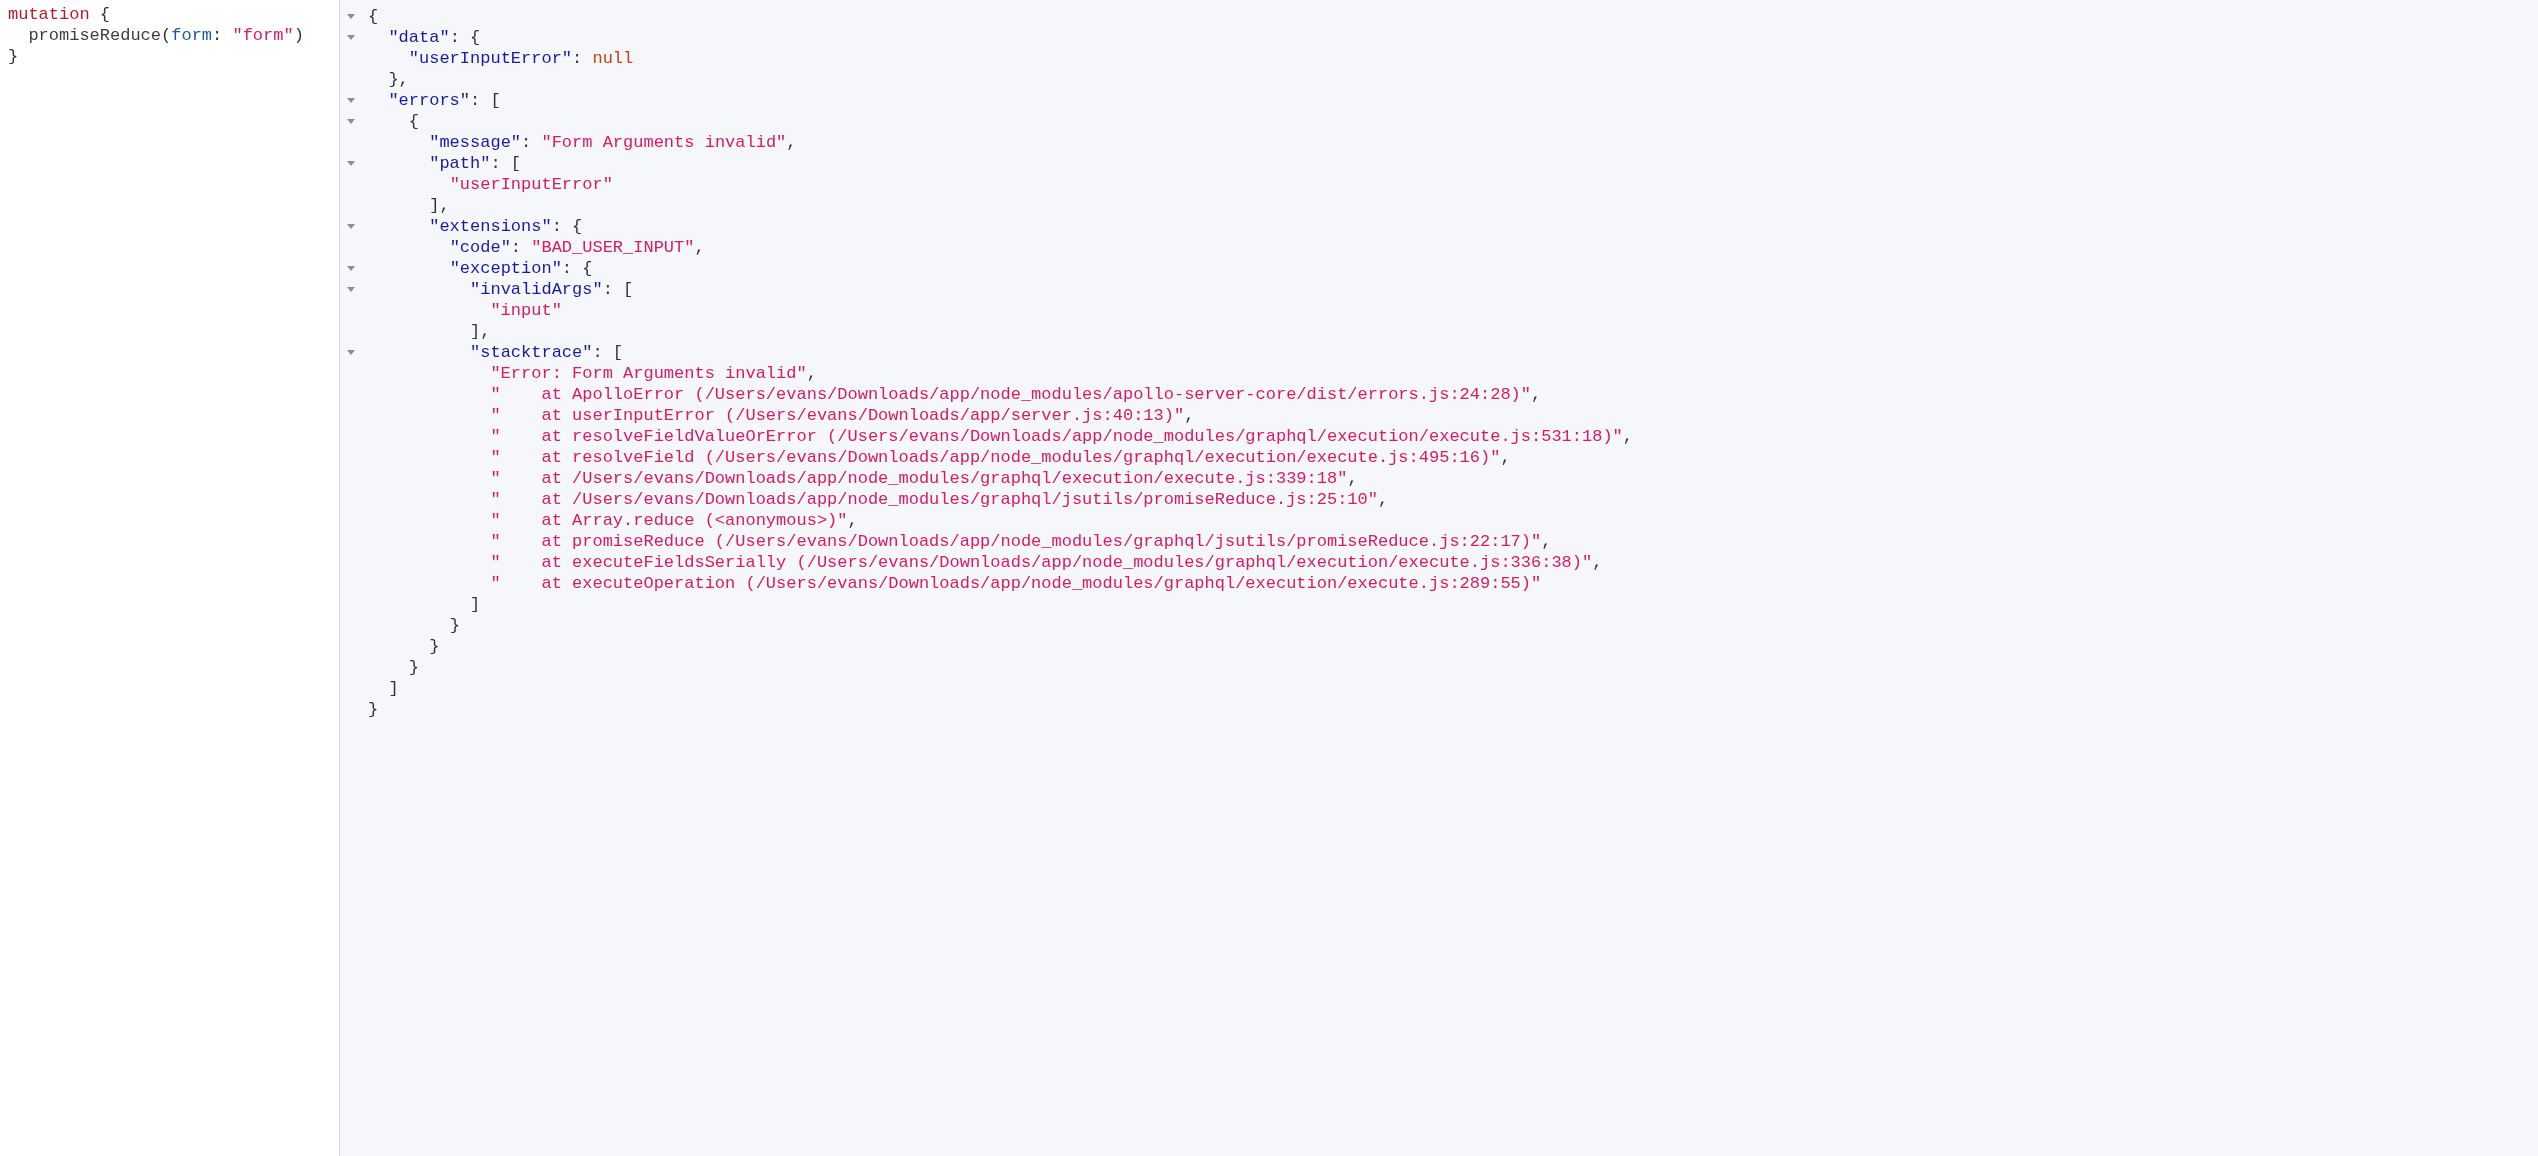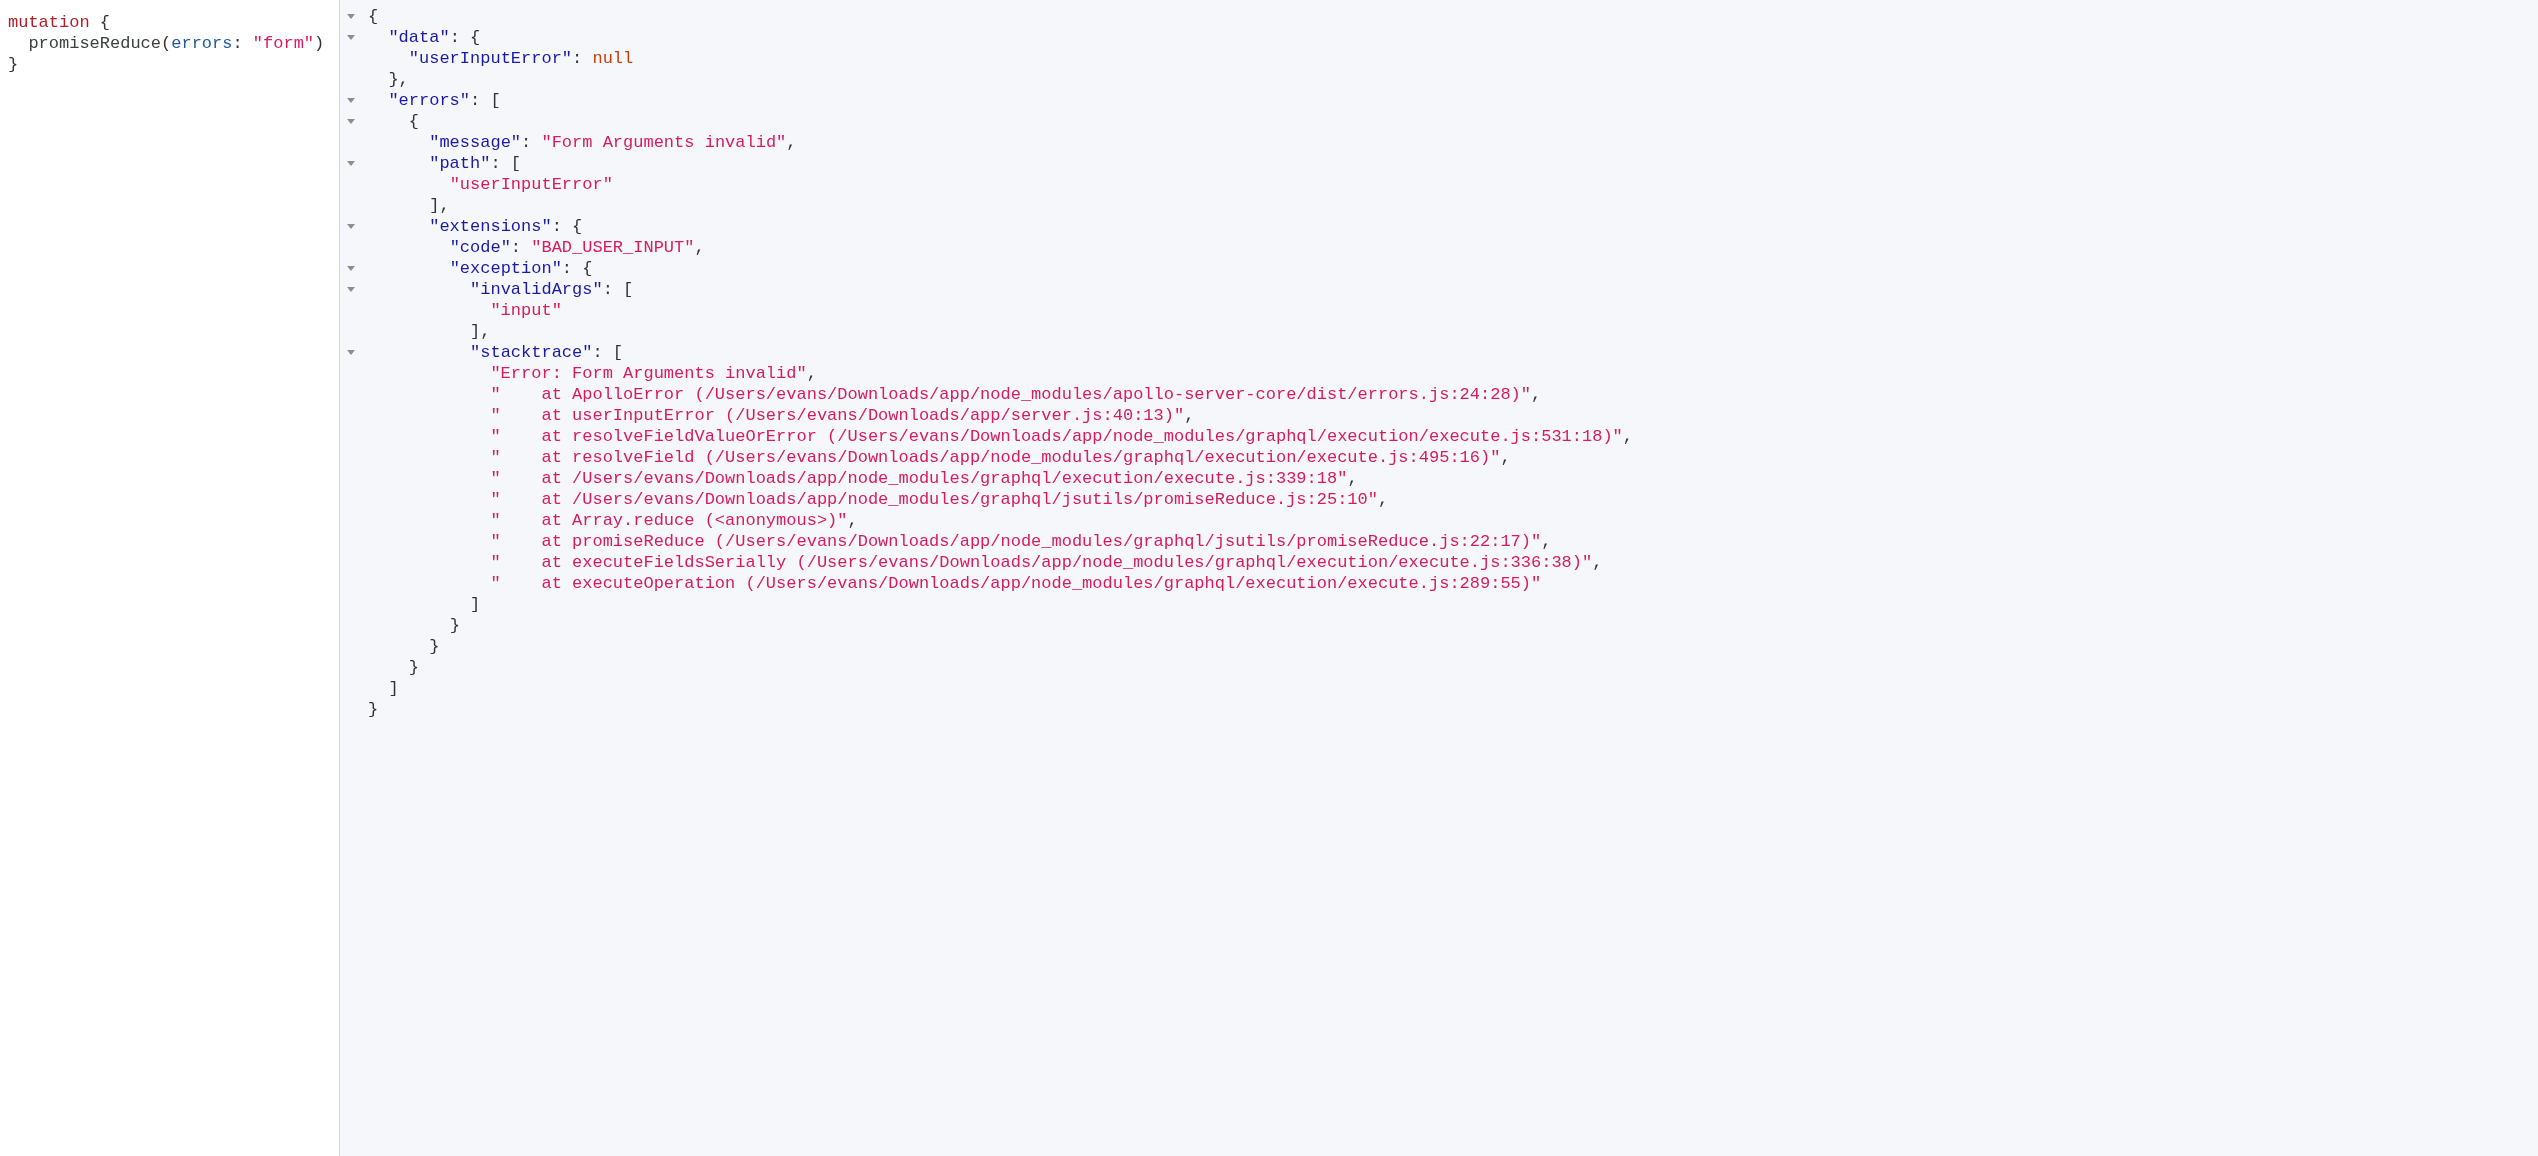--- a/index.html
+++ b/index.html
@@ -9,21 +9,21 @@
     line-height: 21px;
     background: #fff;
     height: 1156px;
     width: 2538px;
     overflow: hidden;
   }
   .root { display:flex; height:100%; }
   .left {
     flex: 0 0 339px;
     background: #fff;
-    padding: 12px 8px;
+    padding: 4px 8px;
     white-space: pre;
   }
   .right {
     flex: 1;
     position: relative;
     background: #f5f7fa;
     border-left: 1px solid #d7d7d7;
   }
   .gutter {
     position:absolute;
@@ -59,21 +59,21 @@
     width:0;height:0;
     border-left:4px solid transparent;
     border-right:4px solid transparent;
     border-top:5px solid #8e8e8e;
   }
 </style>
 </head>
 <body>
 
 <div class="root">
-  <div class="left"><span class="line"><span class="kw">mutation</span><span class="punct"> {</span></span><span class="line"><span>  </span><span class="fnname">promiseReduce</span><span class="punct">(</span><span class="arg">errors</span><span class="punct">: </span><span class="str">"form"</span><span class="punct">)</span></span><span class="line"><span class="punct">}</span></span></div>
+  <div class="left"><span class="line"><span class="kw">mutation</span><span class="punct"> {</span></span><span class="line"><span>  </span><span class="fnname">promiseReduce</span><span class="punct">(</span><span class="arg">form</span><span class="punct">: </span><span class="str">"form"</span><span class="punct">)</span></span><span class="line"><span class="punct">}</span></span></div>
 
   <div class="right">
     <div class="gutter">
       <span class="fold"><span class="fold-tri"></span></span>
       <span class="fold"><span class="fold-tri"></span></span>
       <span class="fold"></span>
       <span class="fold"></span>
       <span class="fold"><span class="fold-tri"></span></span>
       <span class="fold"><span class="fold-tri"></span></span>
       <span class="fold"></span>

